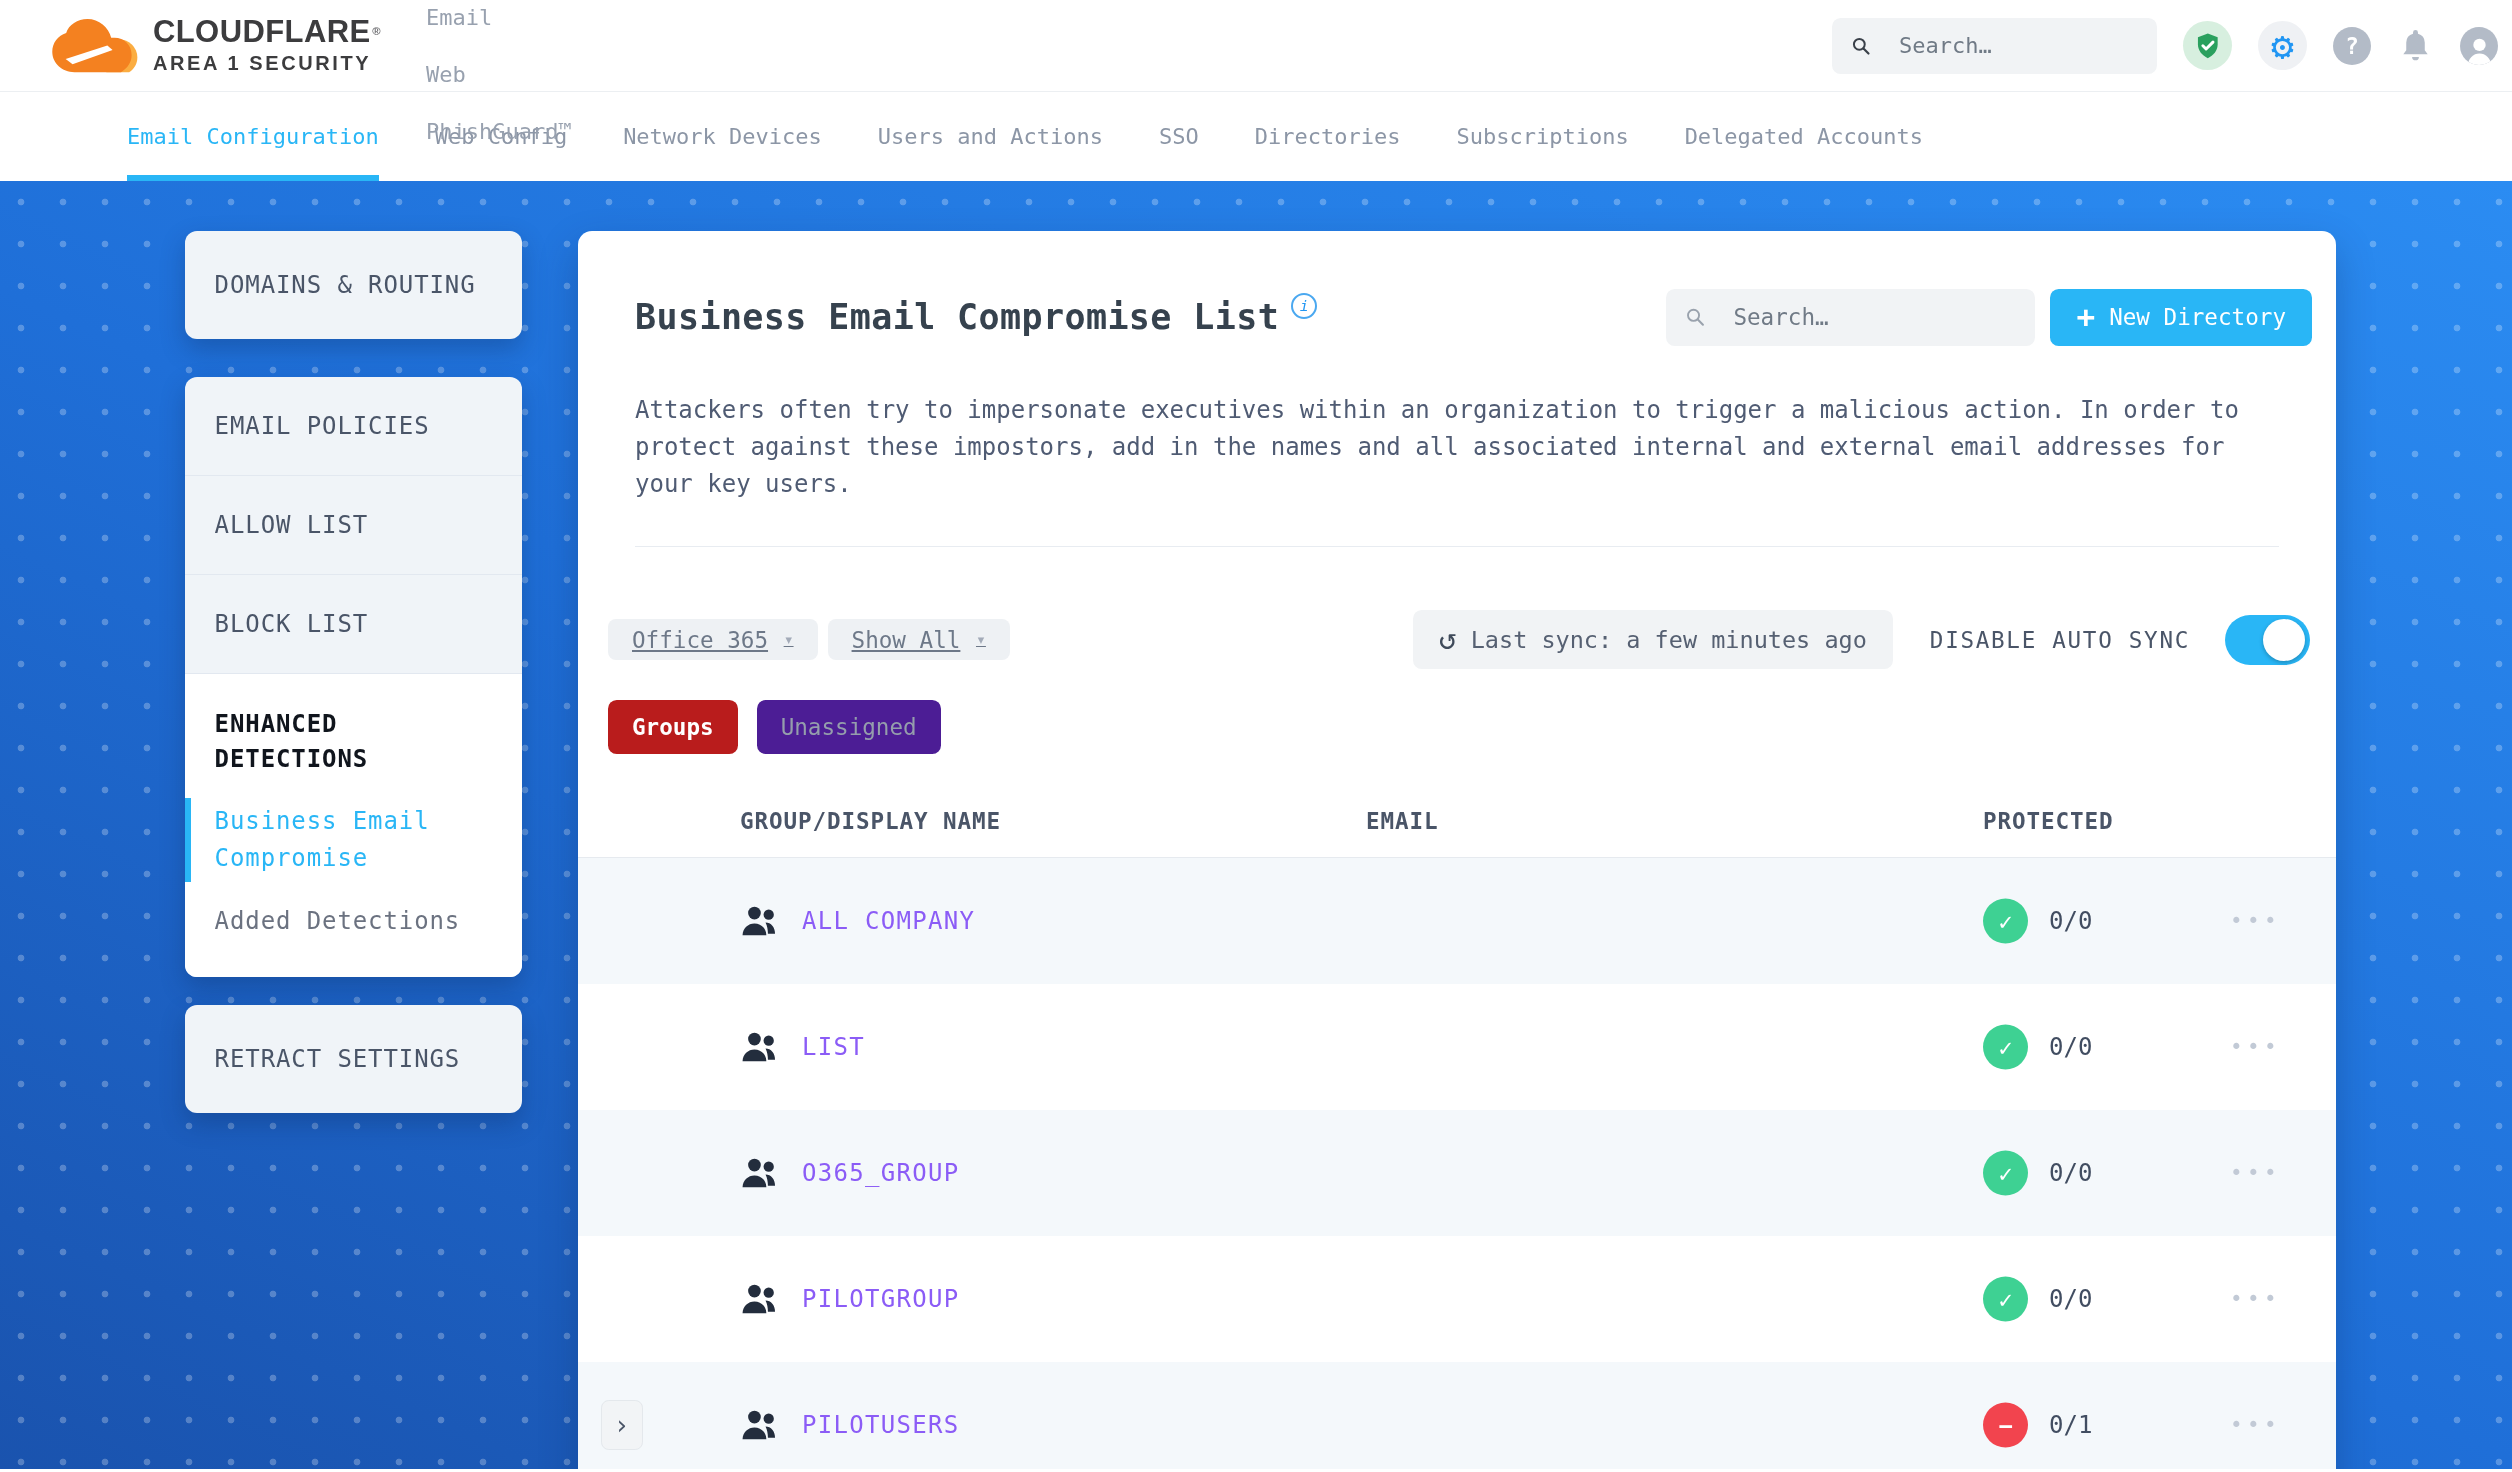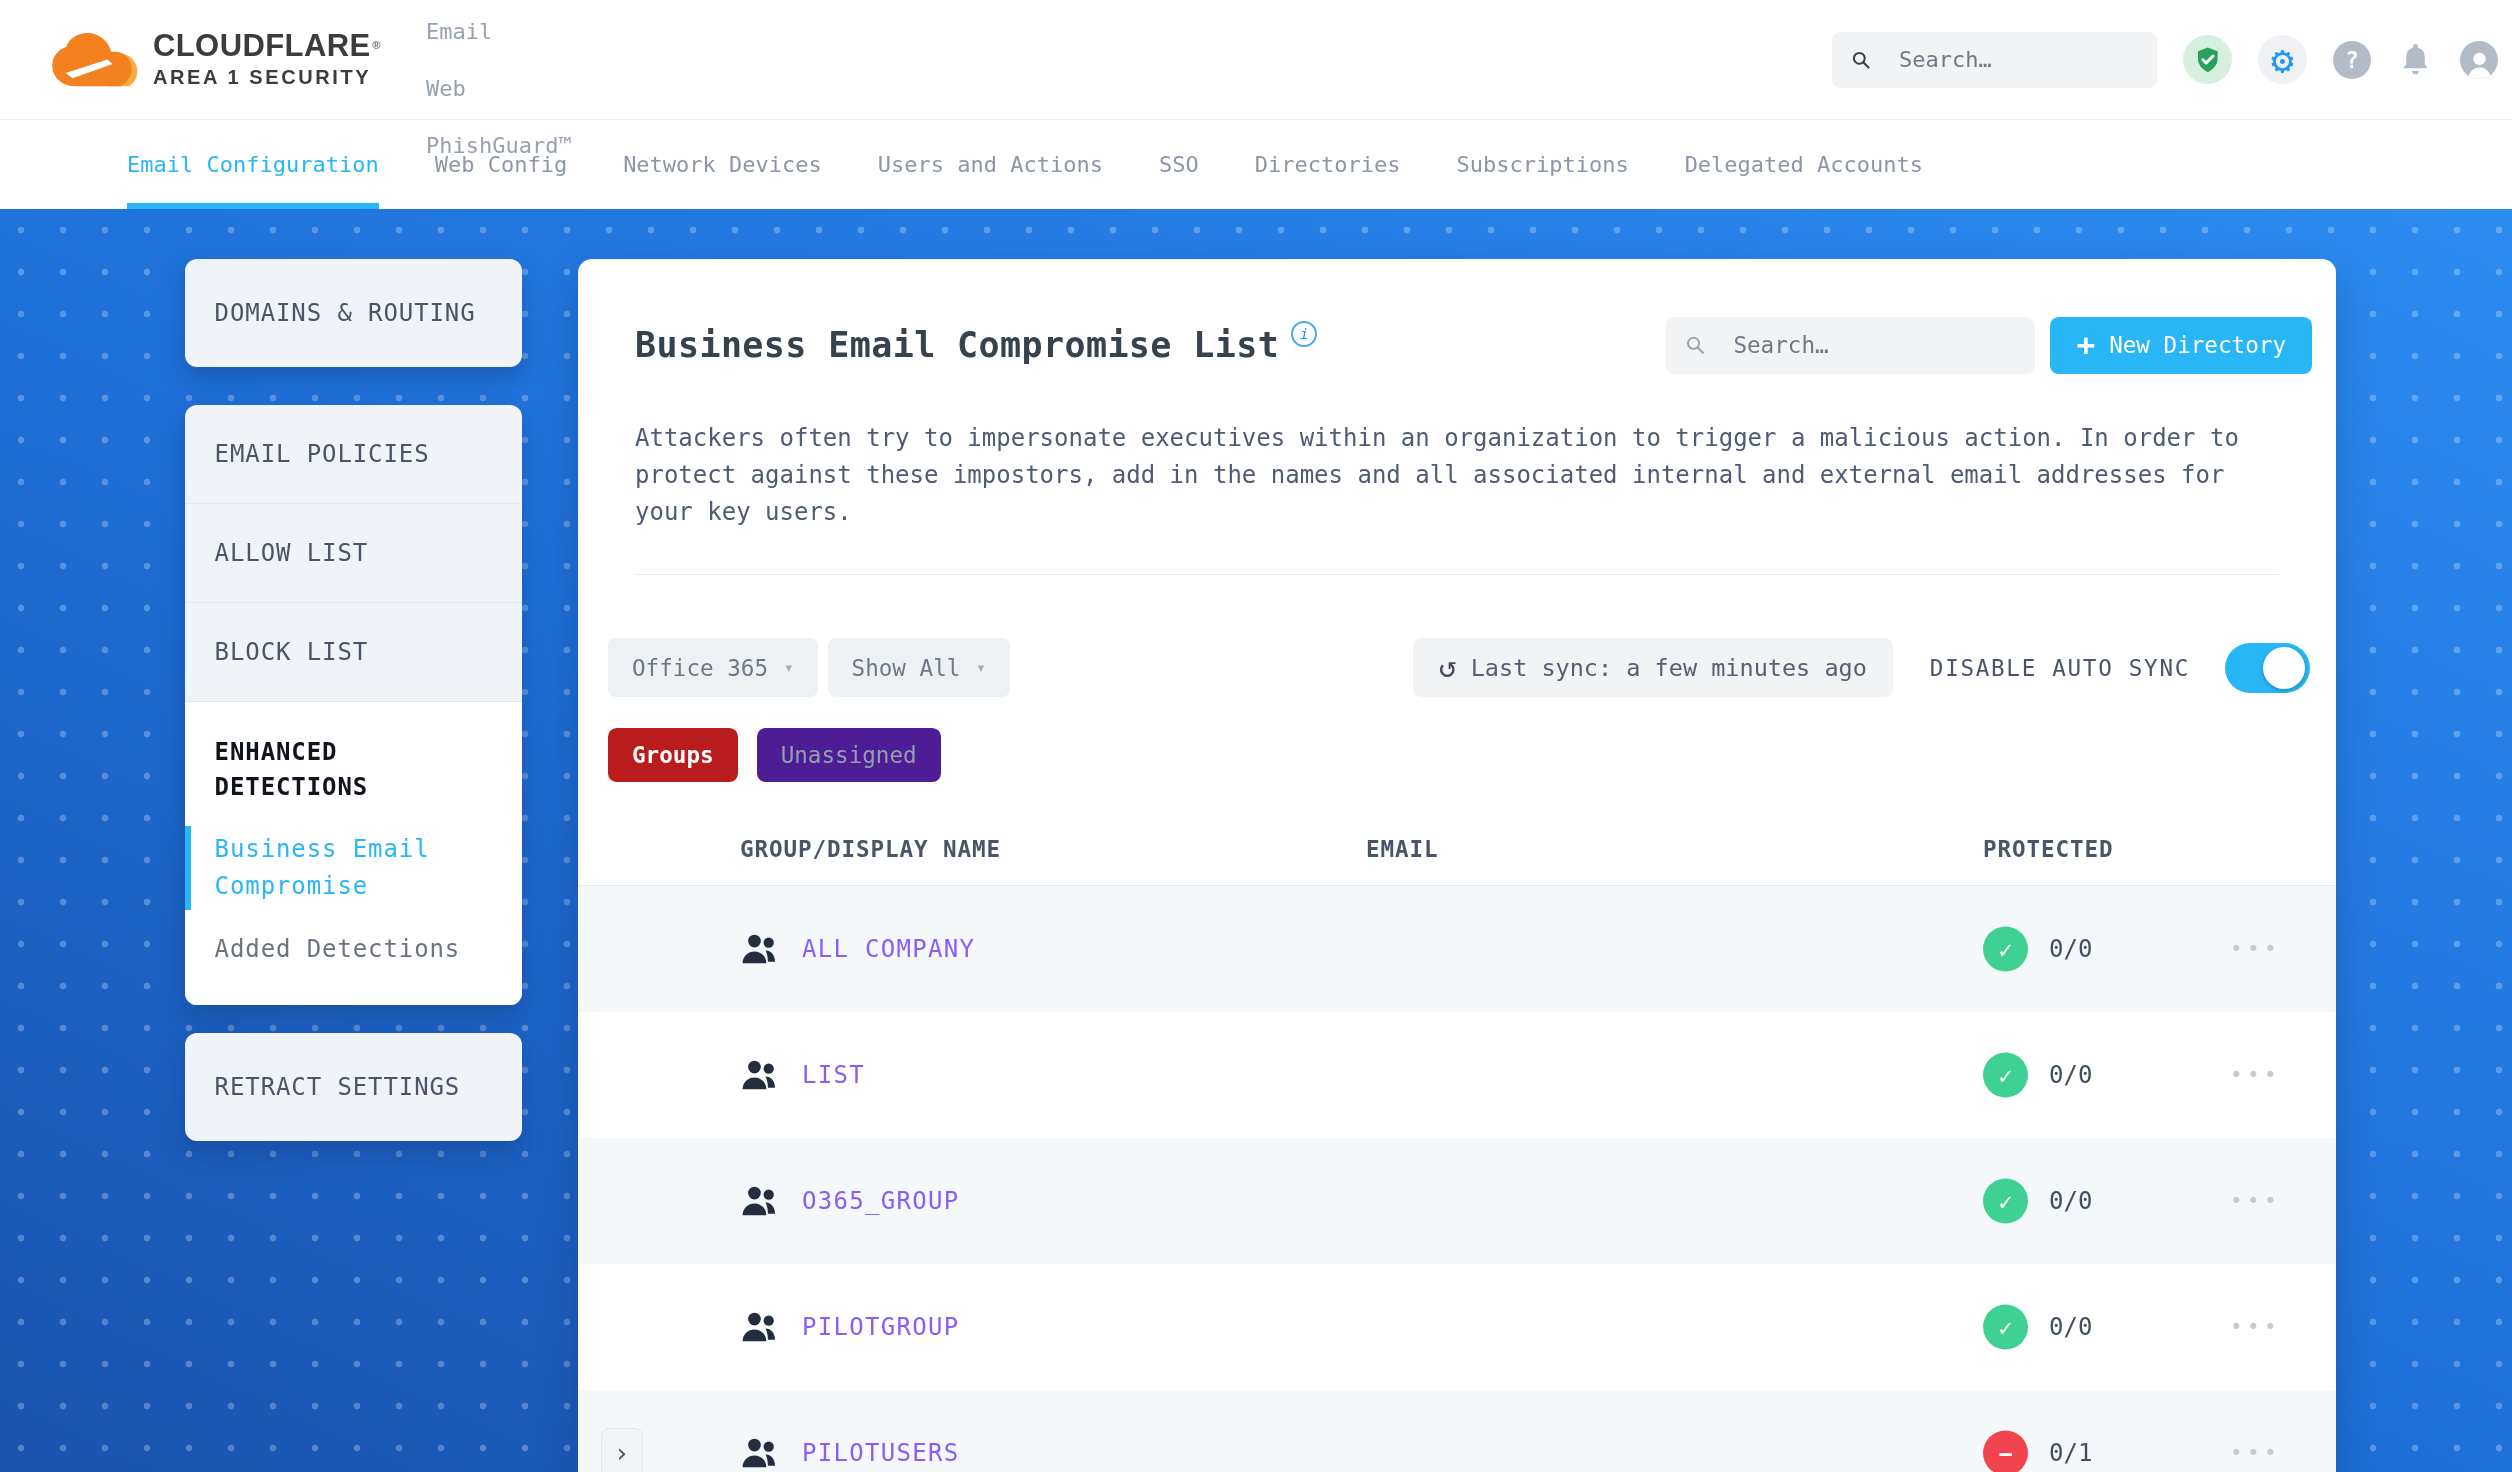--- a/index.html
+++ b/index.html
@@ -1,20 +1,20 @@
 <!DOCTYPE html>
 <html style="font-size:14px"><head>
 <meta charset="utf-8">
 <style>
   * { margin:0; padding:0; box-sizing:border-box; }
   html,body { width:2512px; height:1473px; overflow:hidden; background:#fff; }
   body { font-family:"DejaVu Sans Mono","Liberation Mono",monospace; }
 
   
-  .topbar { height:120px; background:#fff; display:flex; align-items:center;
+  .topbar { height:92px; background:#fff; display:flex; align-items:center;
             padding:0 14px 0 49px; border-bottom:1.7px solid #eceff2; position:relative; z-index:3;justify-content:flex-end; }
   .brand { display:flex; align-items:center; cursor:pointer; }
   .brand-text { margin-left:14px; font-family:"Liberation Sans",sans-serif; color:#3c3c3e; }
   .brand-line1 { font-size:31px; font-weight:bold; letter-spacing:0.4px; line-height:31px; }
   .brand-line1 .reg { font-size:11.3px; vertical-align:top; margin-left:1.7px; color:#6b6b6e; }
   .brand-line2 { font-size:20px; font-weight:bold; letter-spacing:2.6px; margin-top:5.2px; }
   .topnav { display:flex; gap:32px; margin-left:45px;flex-direction:column; }
   .topnav-link { font-size:22px; color:#98a1af; cursor:pointer; }
   .topbar-right { margin-left:auto; display:flex; align-items:center; gap:26px; }
   .searchbox { width:325px; height:56px; background:#f1f3f5; border-radius:8.7px;
@@ -81,23 +81,23 @@
   .searchbox.in-card { width:369px; height:57px; }
   .searchbox.in-card input { font-size:22.6px; color:#707a86; }
   .btn-new { height:57px; padding:0 26px; background:#29b6f6; border:none; border-radius:8.7px;
              color:#fff; font-family:inherit; font-size:22.6px; display:flex; align-items:center;
              gap:14px; cursor:pointer; }
   .btn-new .plus { font-size:31px; font-weight:bold; margin-top:-2.6px; }
   .desc { margin:45px 57px 0; width:1643px; font-size:24px; line-height:37px; color:#4f5b73; }
   .rule { margin:43px 57px 0; border:none; border-top:1.7px solid #e8ecf1; }
 
   .filters { margin:63px 26px 0 30px; display:flex; align-items:center; }
-  .drop { height:59px; padding:0 24px; background:#eef1f4; border:none; border-radius:8px;
+  .drop { height:41px; padding:0 24px; background:#eef1f4; border:none; border-radius:8px;
           font-family:inherit; font-size:22.6px; color:#6d7888; display:flex; align-items:center;
-          gap:15.6px; cursor:pointer; }
+          gap:15.6px; cursor:pointer;text-decoration:underline; }
   .drop + .drop { margin-left:10px; }
   .drop .caret { font-size:16.5px; color:#a3abb8; }
   .sync { margin-left:auto; height:59px; padding:0 26px; background:#f1f3f5; border-radius:8.7px;
           display:flex; align-items:center; gap:14px; font-size:23.5px; color:#566072; cursor:pointer; }
   .refresh { font-size:29.6px; color:#3f4a5a; line-height:1; }
   .autosync-label { margin-left:37px; font-size:22.6px; letter-spacing:1.7px; color:#4a5568; }
   .toggle { margin-left:35px; width:85px; height:50px; border-radius:25px; background:#29b6f6;
             position:relative; cursor:pointer; flex:0 0 auto; }
   .toggle .knob { position:absolute; top:4.3px; right:5.2px; width:42px; height:42px;
                   border-radius:50%; background:#fff; box-shadow:0 1.7px 4.3px rgba(0,0,0,.25); }

